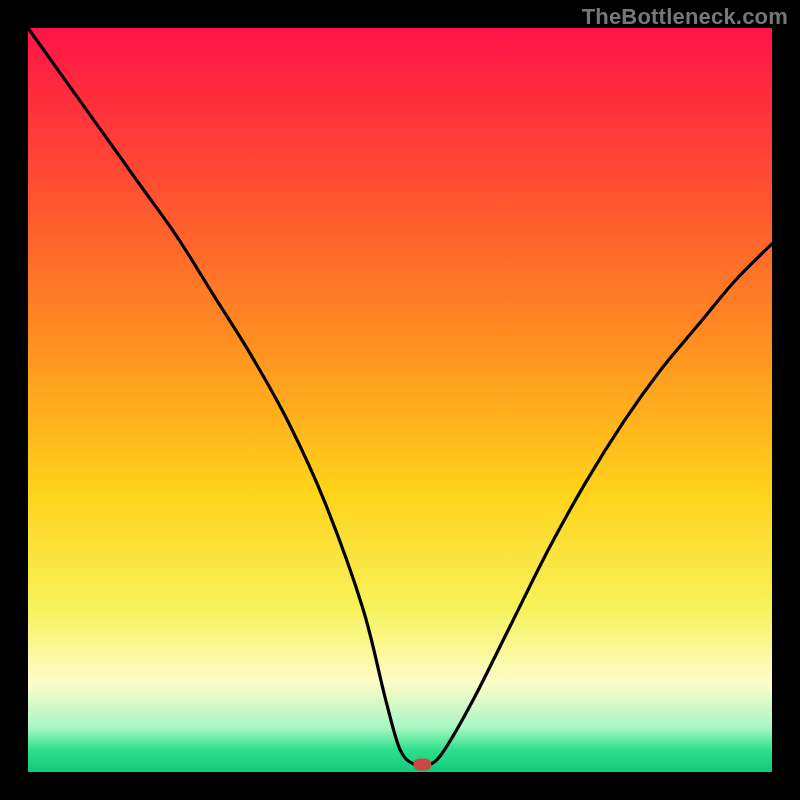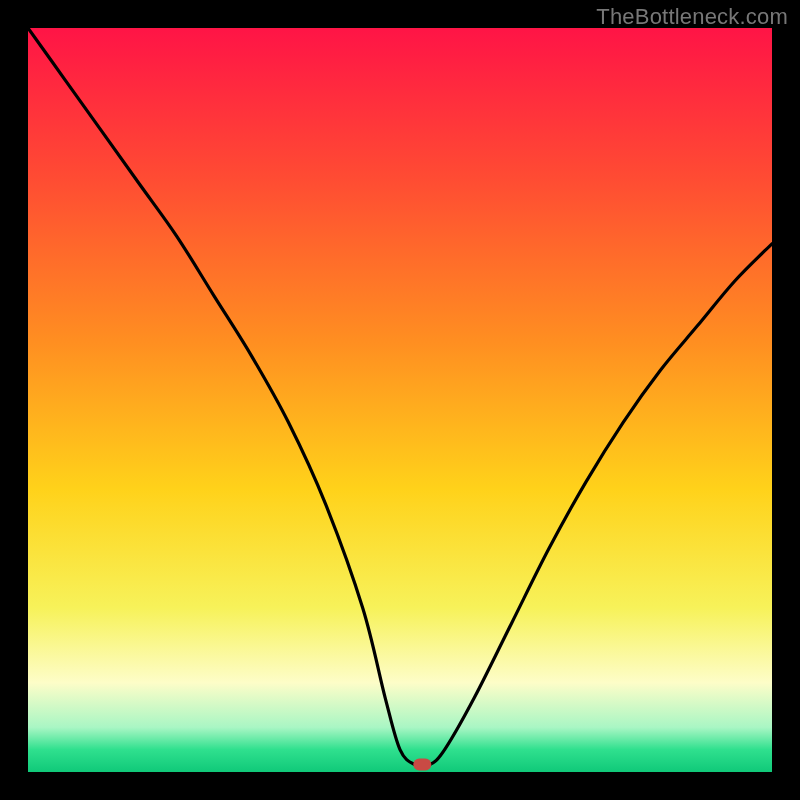--- a/index.html
+++ b/index.html
@@ -10,21 +10,21 @@
     background: #000;
     font-family: Arial, Helvetica, sans-serif;
     overflow: hidden;
   }
   .watermark {
     position: absolute;
     top: 4px;
     right: 12px;
     color: #777;
     font-size: 22px;
-    font-weight: 400;
+    font-weight: 700;
     letter-spacing: 0.2px;
     z-index: 10;
   }
   .frame {
     position: absolute;
     left: 28px;
     top: 28px;
     width: 744px;
     height: 744px;
     background: #000;

